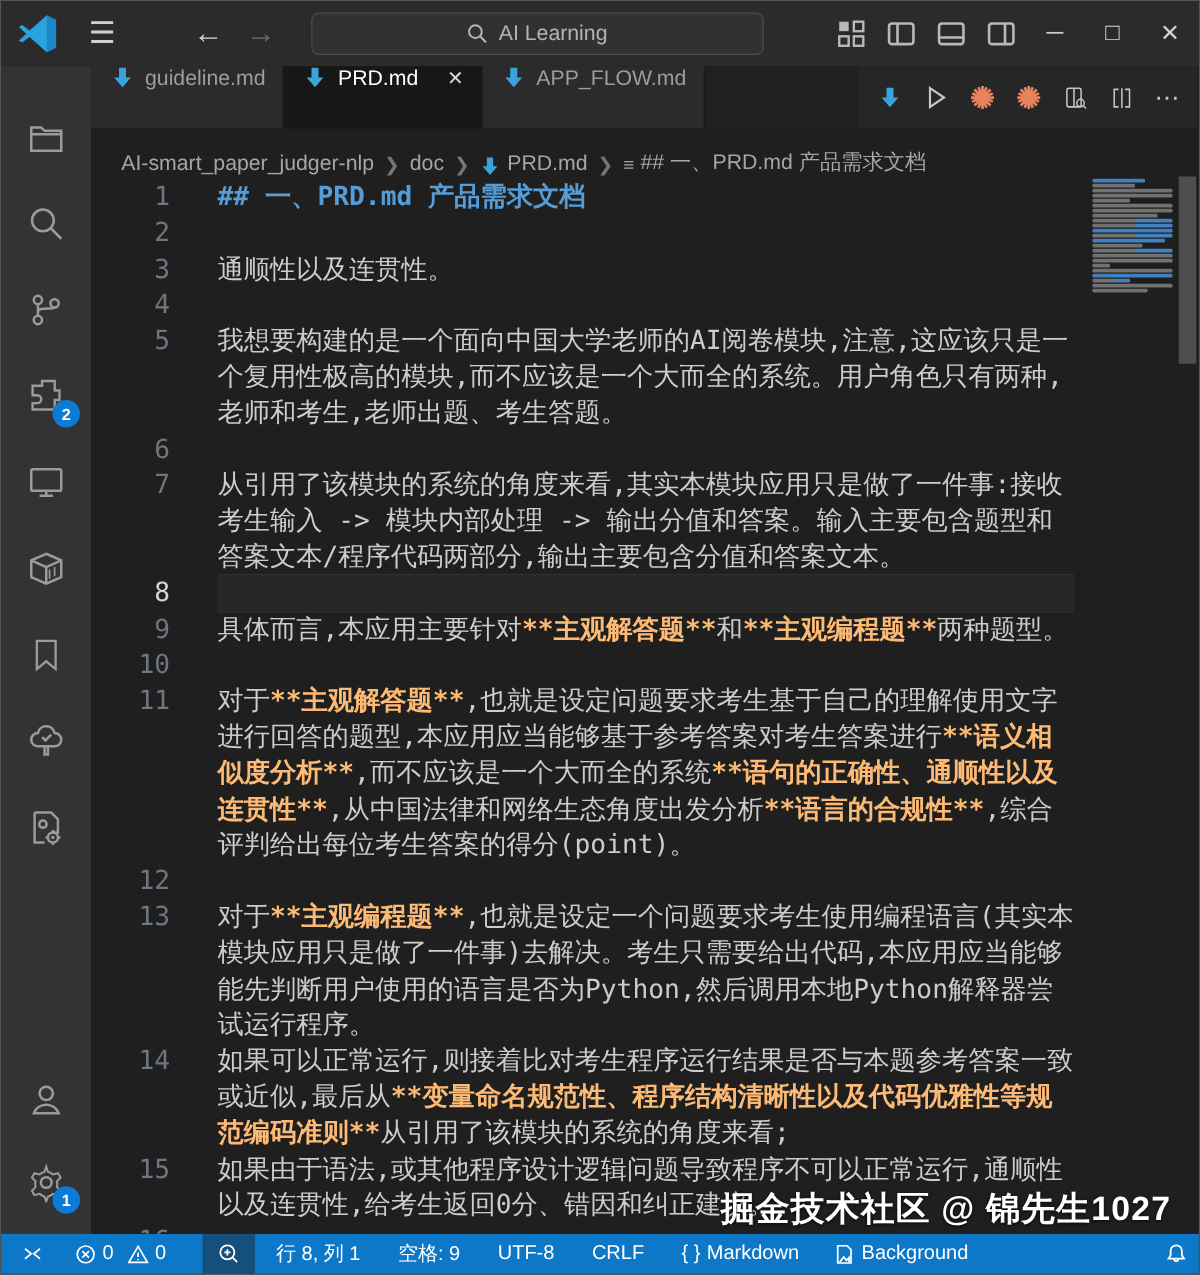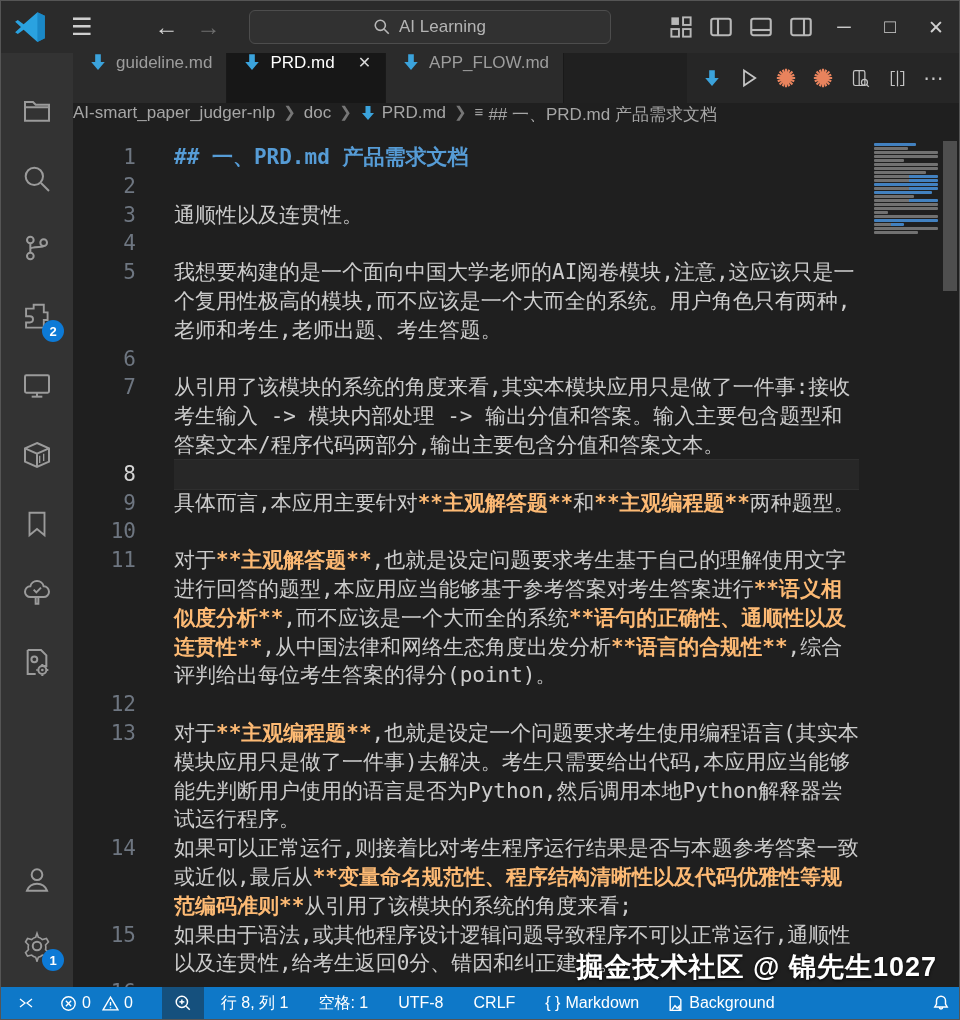--- a/index.html
+++ b/index.html
@@ -38,21 +38,21 @@
   .tabbar{height:50px;background:#202020;display:flex;align-items:stretch;flex:0 0 auto;}
   .tab{display:flex;align-items:flex-start;gap:9px;padding:0 14px 0 16px;background:#2b2b2b;color:#9d9d9d;font-size:17px;
        border-right:1px solid #191919;cursor:pointer;white-space:nowrap;}
   .tab.active{background:#171717;color:#ffffff;}
   .tab .close{margin-left:14px;font-size:16px;color:#d8d8d8;}
   .editor-actions{margin-left:auto;display:flex;align-items:center;gap:7px;background:#262626;padding:0 10px;}
   .ea-ic{width:30px;height:30px;display:flex;align-items:center;justify-content:center;cursor:pointer;}
   .ellipsis{color:#c5c5c5;font-size:20px;letter-spacing:1px;}
 
   
-  .breadcrumbs{height:38px;background:#1f1f1f;display:flex;align-items:flex-start;color:#a6a6a6;font-size:17px;gap:6px;flex:0 0 auto;white-space:nowrap;overflow:hidden;}
+  .breadcrumbs{height:38px;background:#1f1f1f;display:flex;align-items:flex-end;padding-left:24px;color:#a6a6a6;font-size:17px;gap:6px;flex:0 0 auto;white-space:nowrap;overflow:hidden;}
   .bc-sep{color:#767676;font-size:15px;margin:0 2px;}
   .bc-item{cursor:pointer;}
   .bc-symbol{color:#a6a6a6;font-size:15px;letter-spacing:-1px;}
 
   
   .editor-body{flex:1 1 auto;position:relative;overflow:hidden;background:#1f1f1f;}
   .lines{position:absolute;left:0;top:2px;right:85px;
          font-family:"DejaVu Sans Mono","Liberation Mono",monospace;font-size:21px;line-height:28.8px;color:#cccccc;}
   .line{display:flex;align-items:flex-start;}
   .lnum{flex:0 0 63px;text-align:right;color:#6e7681;user-select:none;}
@@ -414,21 +414,21 @@
     </div>
     <div class="sb-item sb-zoom">
       <svg width="18" height="18" viewBox="0 0 16 16">
         <circle cx="7" cy="7" r="5"></circle>
           <line x1="10.8" y1="10.8" x2="14" y2="14"></line>
           <line x1="7" y1="4.8" x2="7" y2="9.2"></line>
           <line x1="4.8" y1="7" x2="9.2" y2="7"></line>
       </svg>
     </div>
     <div class="sb-item" style="margin-left:8px">行 8, 列 1</div>
-    <div class="sb-item" style="margin-left:12px">空格: 1</div>
+    <div class="sb-item" style="margin-left:12px">空格: 9</div>
     <div class="sb-item" style="margin-left:12px">UTF-8</div>
     <div class="sb-item" style="margin-left:12px">CRLF</div>
     <div class="sb-item" style="margin-left:12px">
       <span>{ }</span>
       <span>Markdown</span>
     </div>
     <div class="sb-item" style="margin-left:10px">
       <svg width="17" height="17" viewBox="0 0 16 16">
         <path d="M3 1.5 h7 l3 3 v10 h-10 z"></path>
           <path d="M4.5 14 l3-4 l2 2.5 l2-2 l-0 3.5"></path>

